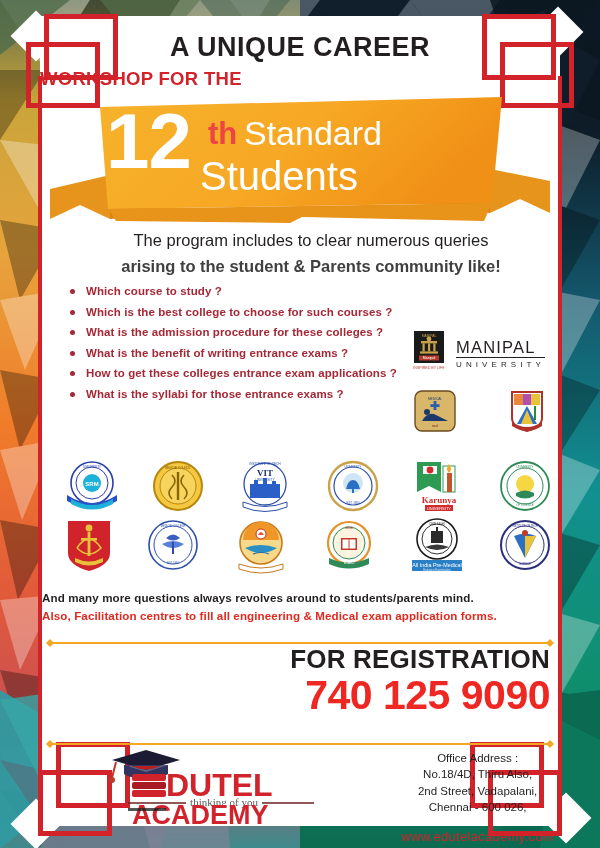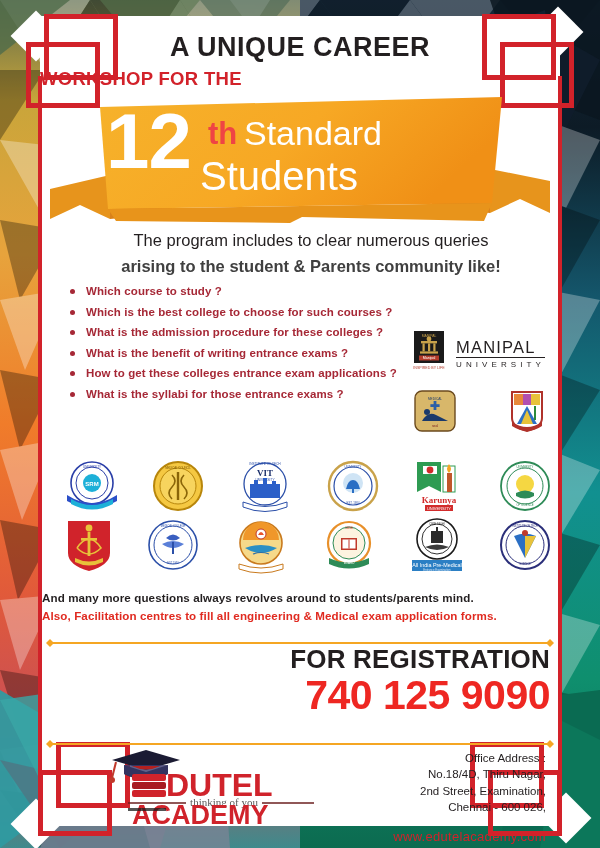--- a/index.html
+++ b/index.html
@@ -106,21 +106,21 @@
   
   .reg { position:absolute; right:10px; top:630px; text-align:right; }
   .reg-label { font-size:26px; font-weight:bold; color:#231f20; letter-spacing:.2px; line-height:1; }
   .reg-num { font-size:41px; font-weight:bold; color:#ee2722; letter-spacing:-.5px; line-height:1.05; margin-top:2px; }
 
   .divider2 { position:absolute; left:2px; top:718px; width:516px; height:8px; }
 
   
   .footer { position:absolute; left:0; top:728px; width:520px; height:80px; }
   .edutel { position:absolute; left:62px; top:0px; width:230px; height:80px; }
-  .addr { position:absolute; right:14px; top:6px; text-align:right; }
+  .addr { position:absolute; right:6px; top:6px; text-align:center; }
   .addr-line { font-size:11.5px; color:#231f20; line-height:1.42; }
   .addr-web { font-size:13px; color:#d2222a; margin-top:14px; letter-spacing:.3px; }
 </style>
 </head>
 <body>
 
 <div class="poster">
 
   <div class="bg">
     <svg viewBox="0 0 600 848" xmlns="http://www.w3.org/2000/svg">
@@ -501,21 +501,21 @@
           <line x1="26" y1="59" x2="84" y2="59" stroke="#6b1f1f" stroke-width="1.4"></line>
           <line x1="160" y1="59" x2="212" y2="59" stroke="#6b1f1f" stroke-width="1.4"></line>
           <text x="122" y="62" font-size="11" fill="#5a5a5a" text-anchor="middle" font-family="Liberation Serif, serif">thinking of you</text>
           <text x="30" y="80" font-size="27" font-weight="bold" fill="#d0232b" font-family="Liberation Sans, sans-serif">ACADEMY</text>
           <rect x="26" y="64" width="38" height="3" fill="#1b1b1b" opacity="0.75"></rect>
         </svg>
       </div>
 
       <div class="addr">
         <div class="addr-line">Office Address :</div>
-        <div class="addr-line">No.18/4D, Thiru Nagar,</div>
-        <div class="addr-line">2nd Street, Examination,</div>
+        <div class="addr-line">No.18/4D, Thiru Also,</div>
+        <div class="addr-line">2nd Street, Vadapalani,</div>
         <div class="addr-line">Chennai - 600 026,</div>
         <div class="addr-web">www.edutelacademy.com</div>
       </div>
     </div>
 
   </div>
 </div>
 
 </body></html>

